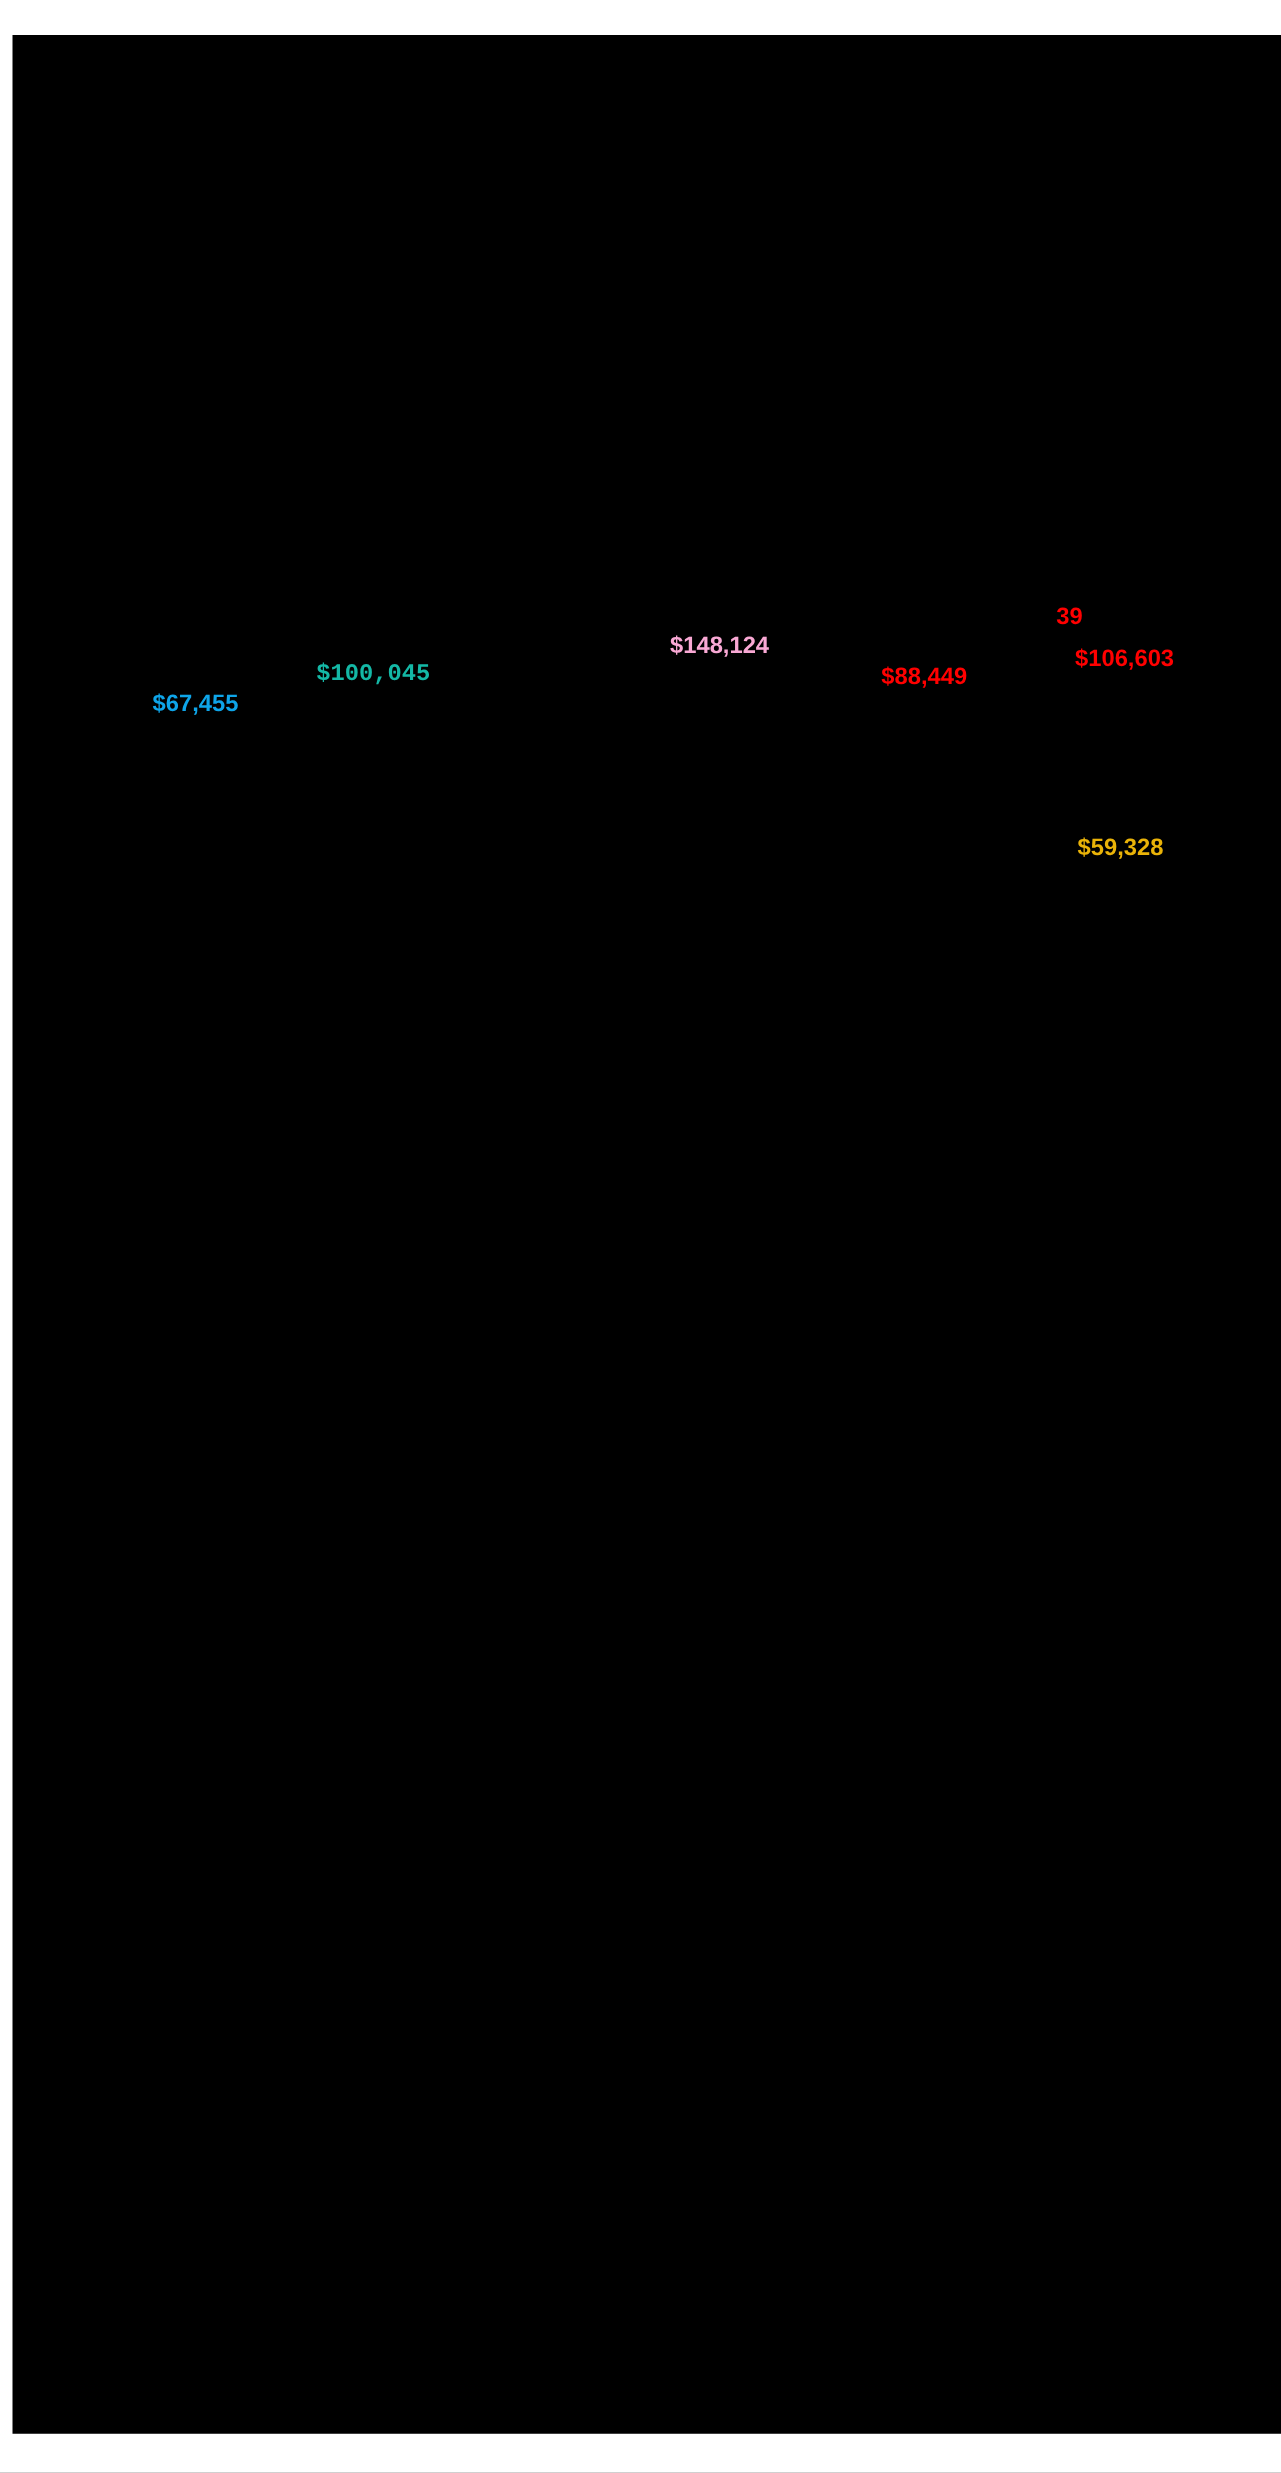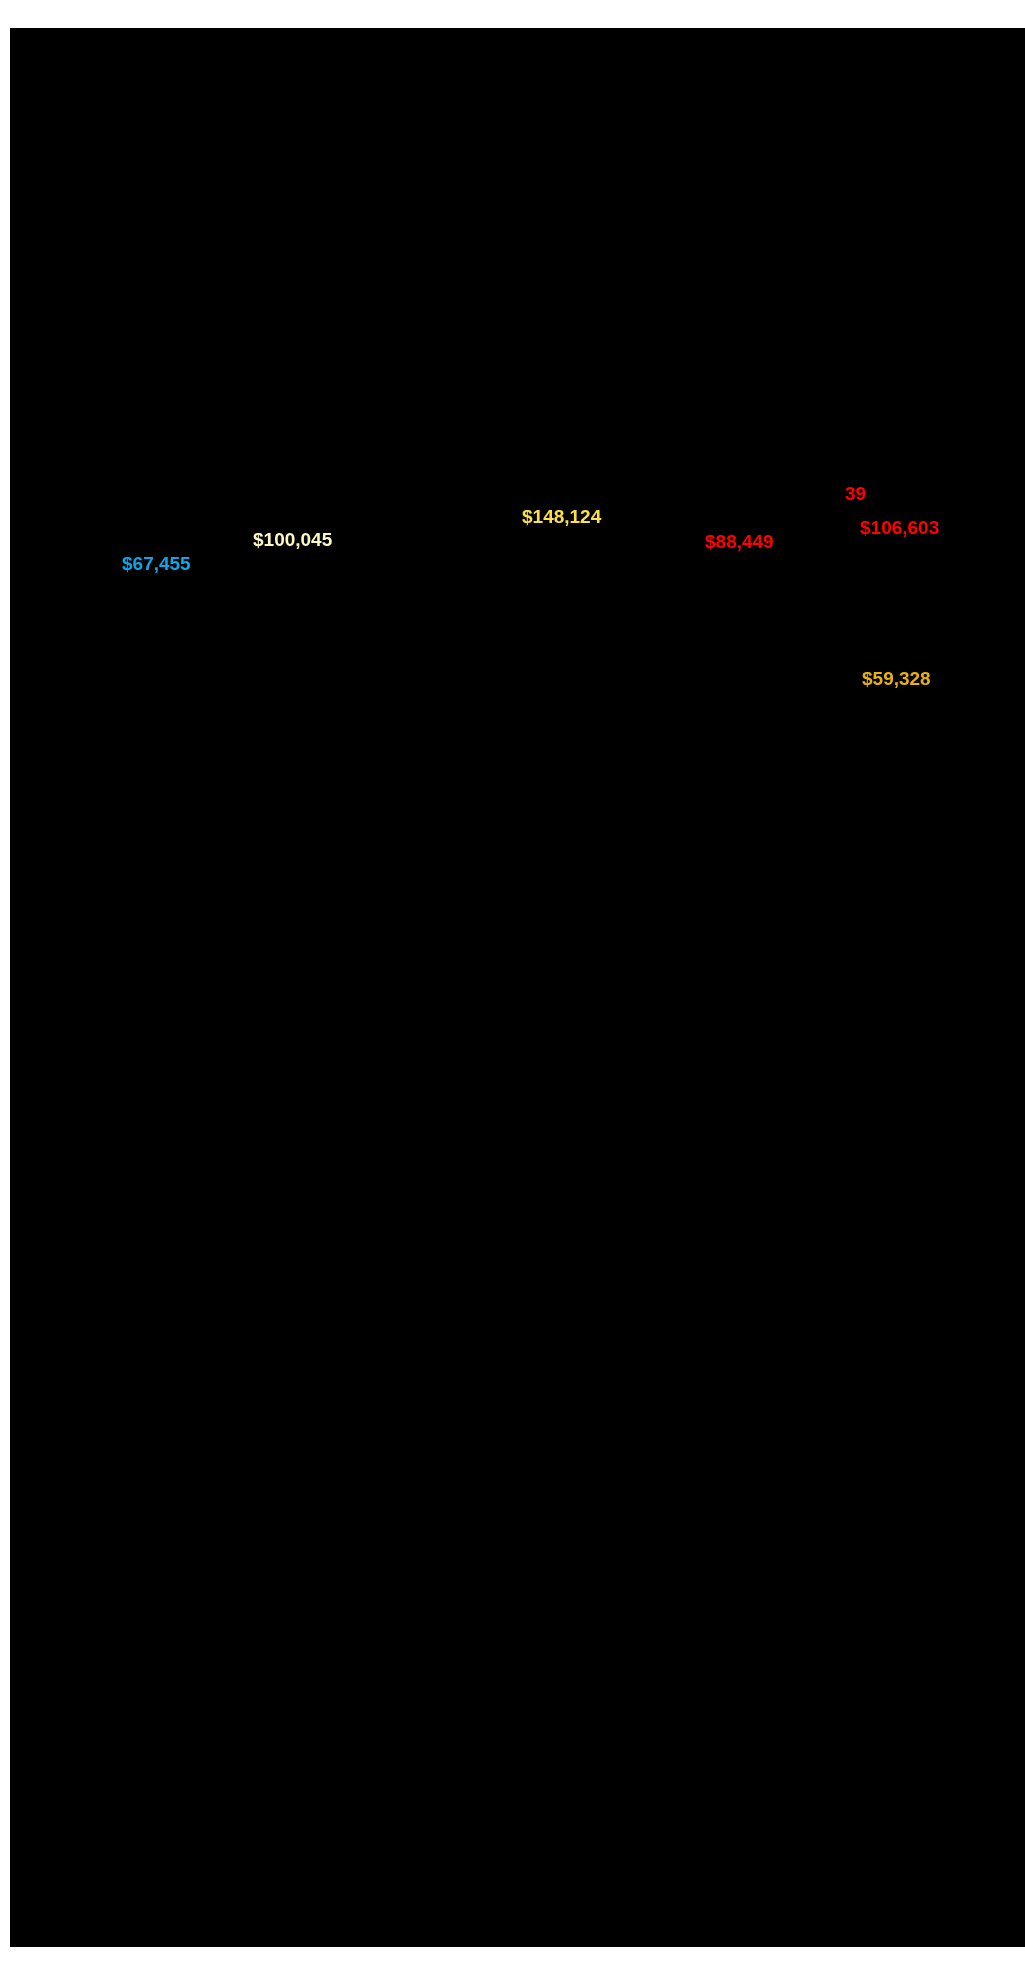--- a/index.html
+++ b/index.html
@@ -35,20 +35,20 @@
     white-space: nowrap;
     margin-top: 25px;
   }
 </style>
 </head>
 <body>
 
 <div class="page">
   <div class="canvas" id="chart-canvas">
       <span class="data-label" style="left: 112px; top: 501px; color: #0ea5e9;">$67,455</span>
-      <span class="data-label" style="left: 243px; top: 477px; color: #fef9c3;">$100,045</span>
-      <span class="data-label" style="left: 512px; top: 454px; color: #fde047;">$148,124</span>
+      <span class="data-label" style="left: 243px; top: 477px; color: #14b8a6; font-family: Liberation Mono, monospace;">$100,045</span>
+      <span class="data-label" style="left: 526px; top: 454px; color: #f9a8d4;">$148,124</span>
       <span class="data-label" style="left: 695px; top: 479px; color: rgb(255, 0, 0); text-align: center;">$88,449</span>
       <span class="data-label" style="left: 835px; top: 431px; color: rgb(255, 0, 0);">39</span>
       <span class="data-label" style="left: 850px; top: 465px; color: rgb(255, 0, 0);">$106,603</span>
       <span class="data-label" style="left: 852px; top: 616px; color: #eab308;">$59,328</span>
     </div>
 </div>
 
 </body></html>

